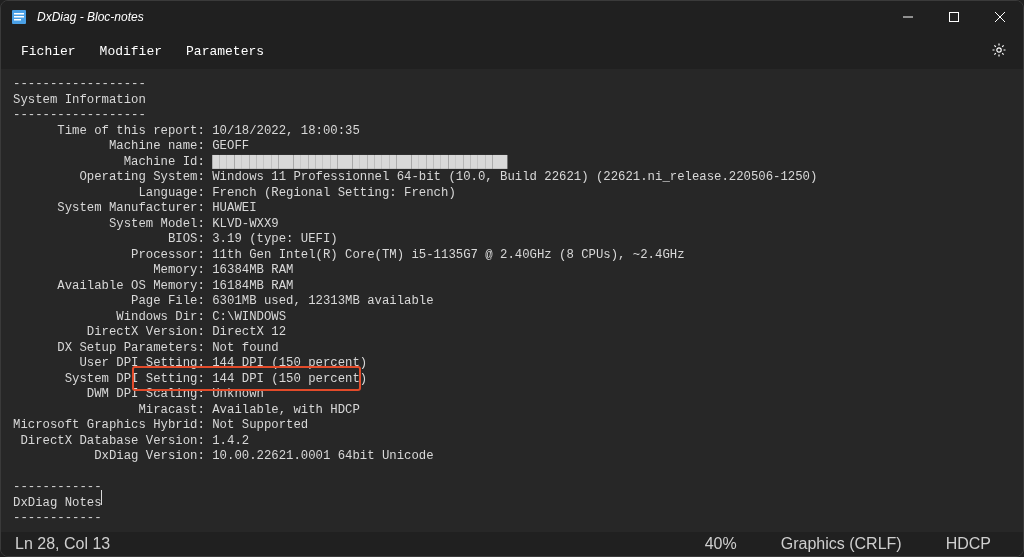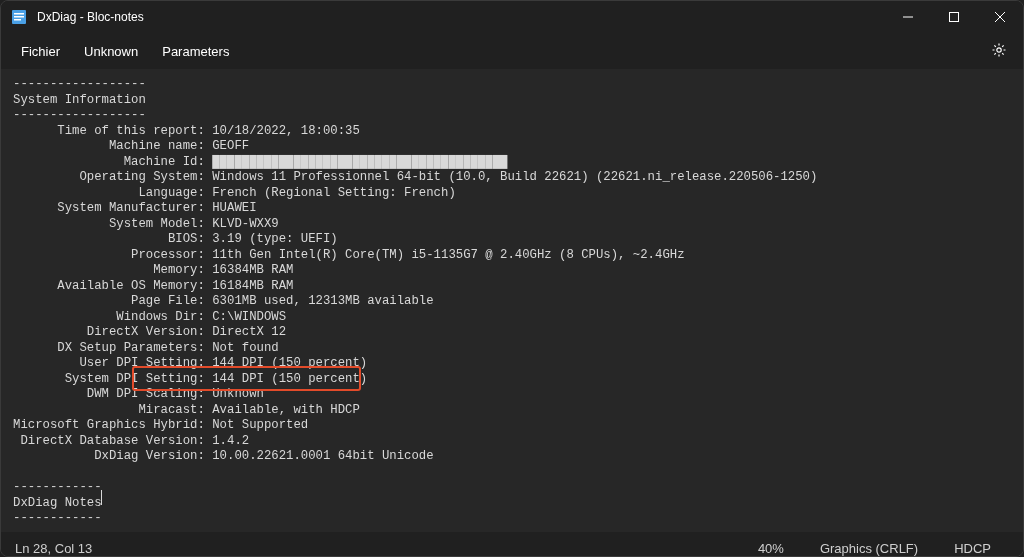--- a/index.html
+++ b/index.html
@@ -23,21 +23,21 @@
     padding-left: 10px;
     background: #202020;
     color: #ffffff;
     font-size: 12px;
   }
   .titlebar .app-icon {
     width: 16px; height: 16px;
     margin-right: 10px;
     display: flex; align-items: center; justify-content: center;
   }
-  .titlebar .title { flex: 0 0 auto; }
+  .titlebar .title { flex: 0 0 auto; font-style: italic; }
   .titlebar .spacer { flex: 1 1 auto; }
   .win-btns { display: flex; height: 100%; }
   .win-btn {
     width: 46px; height: 100%;
     display: flex; align-items: center; justify-content: center;
     color: #ffffff;
   }
   .win-btn svg { width: 10px; height: 10px; }
 
   
@@ -47,20 +47,21 @@
     align-items: center;
     padding: 0 8px;
     background: #202020;
     color: #ffffff;
     font-size: 13px;
   }
   .menu-item {
     padding: 6px 12px;
     border-radius: 4px;
     cursor: default;
+    font-family: Liberation Mono, monospace;
   }
   .menubar .spacer { flex: 1; }
   .settings-btn {
     width: 32px; height: 32px;
     display: flex; align-items: center; justify-content: center;
     border-radius: 4px;
     color: #ffffff;
   }
   .settings-btn svg { width: 16px; height: 16px; }
 
@@ -90,25 +91,26 @@
     width: 1px;
     background: #d8d8d8;
     height: 15px;
     pointer-events: none;
   }
 
   
   .statusbar {
     height: 24px;
     display: flex;
-    align-items: flex-end;
+    align-items: center;
     background: #202020;
     color: #cfcfcf;
-    font-size: 13px;
+    font-size: 16px;
     padding: 0 14px;
+    gap: 8px;
   }
   .statusbar .spacer { flex: 1; }
   .status-item { padding: 0 18px; }
 </style>
 </head>
 <body>
 
 <div class="titlebar">
   <span class="app-icon">
     <svg viewBox="0 0 16 16">
@@ -135,21 +137,21 @@
       <svg viewBox="0 0 10 10">
           <line x1="0" y1="0" x2="10" y2="10" stroke="currentColor" stroke-width="1"></line>
           <line x1="10" y1="0" x2="0" y2="10" stroke="currentColor" stroke-width="1"></line>
         </svg>
     </div>
   </div>
 </div>
 
 <div class="menubar">
   <div class="menu-item">Fichier</div>
-  <div class="menu-item">Unknown</div>
+  <div class="menu-item">Modifier</div>
   <div class="menu-item">Parameters</div>
   <span class="spacer"></span>
   <div class="settings-btn">
     <span>
       <svg viewBox="0 0 16 16" fill="none" stroke="currentColor" stroke-width="1.2">
         <circle cx="8" cy="8" r="2.2"></circle>
         <path d="M8 1.5v2M8 12.5v2M14.5 8h-2M3.5 8h-2M12.6 3.4l-1.4 1.4M4.8 11.2l-1.4 1.4M12.6 12.6l-1.4-1.4M4.8 4.8L3.4 3.4"></path>
       </svg>
     </span>
   </div>

